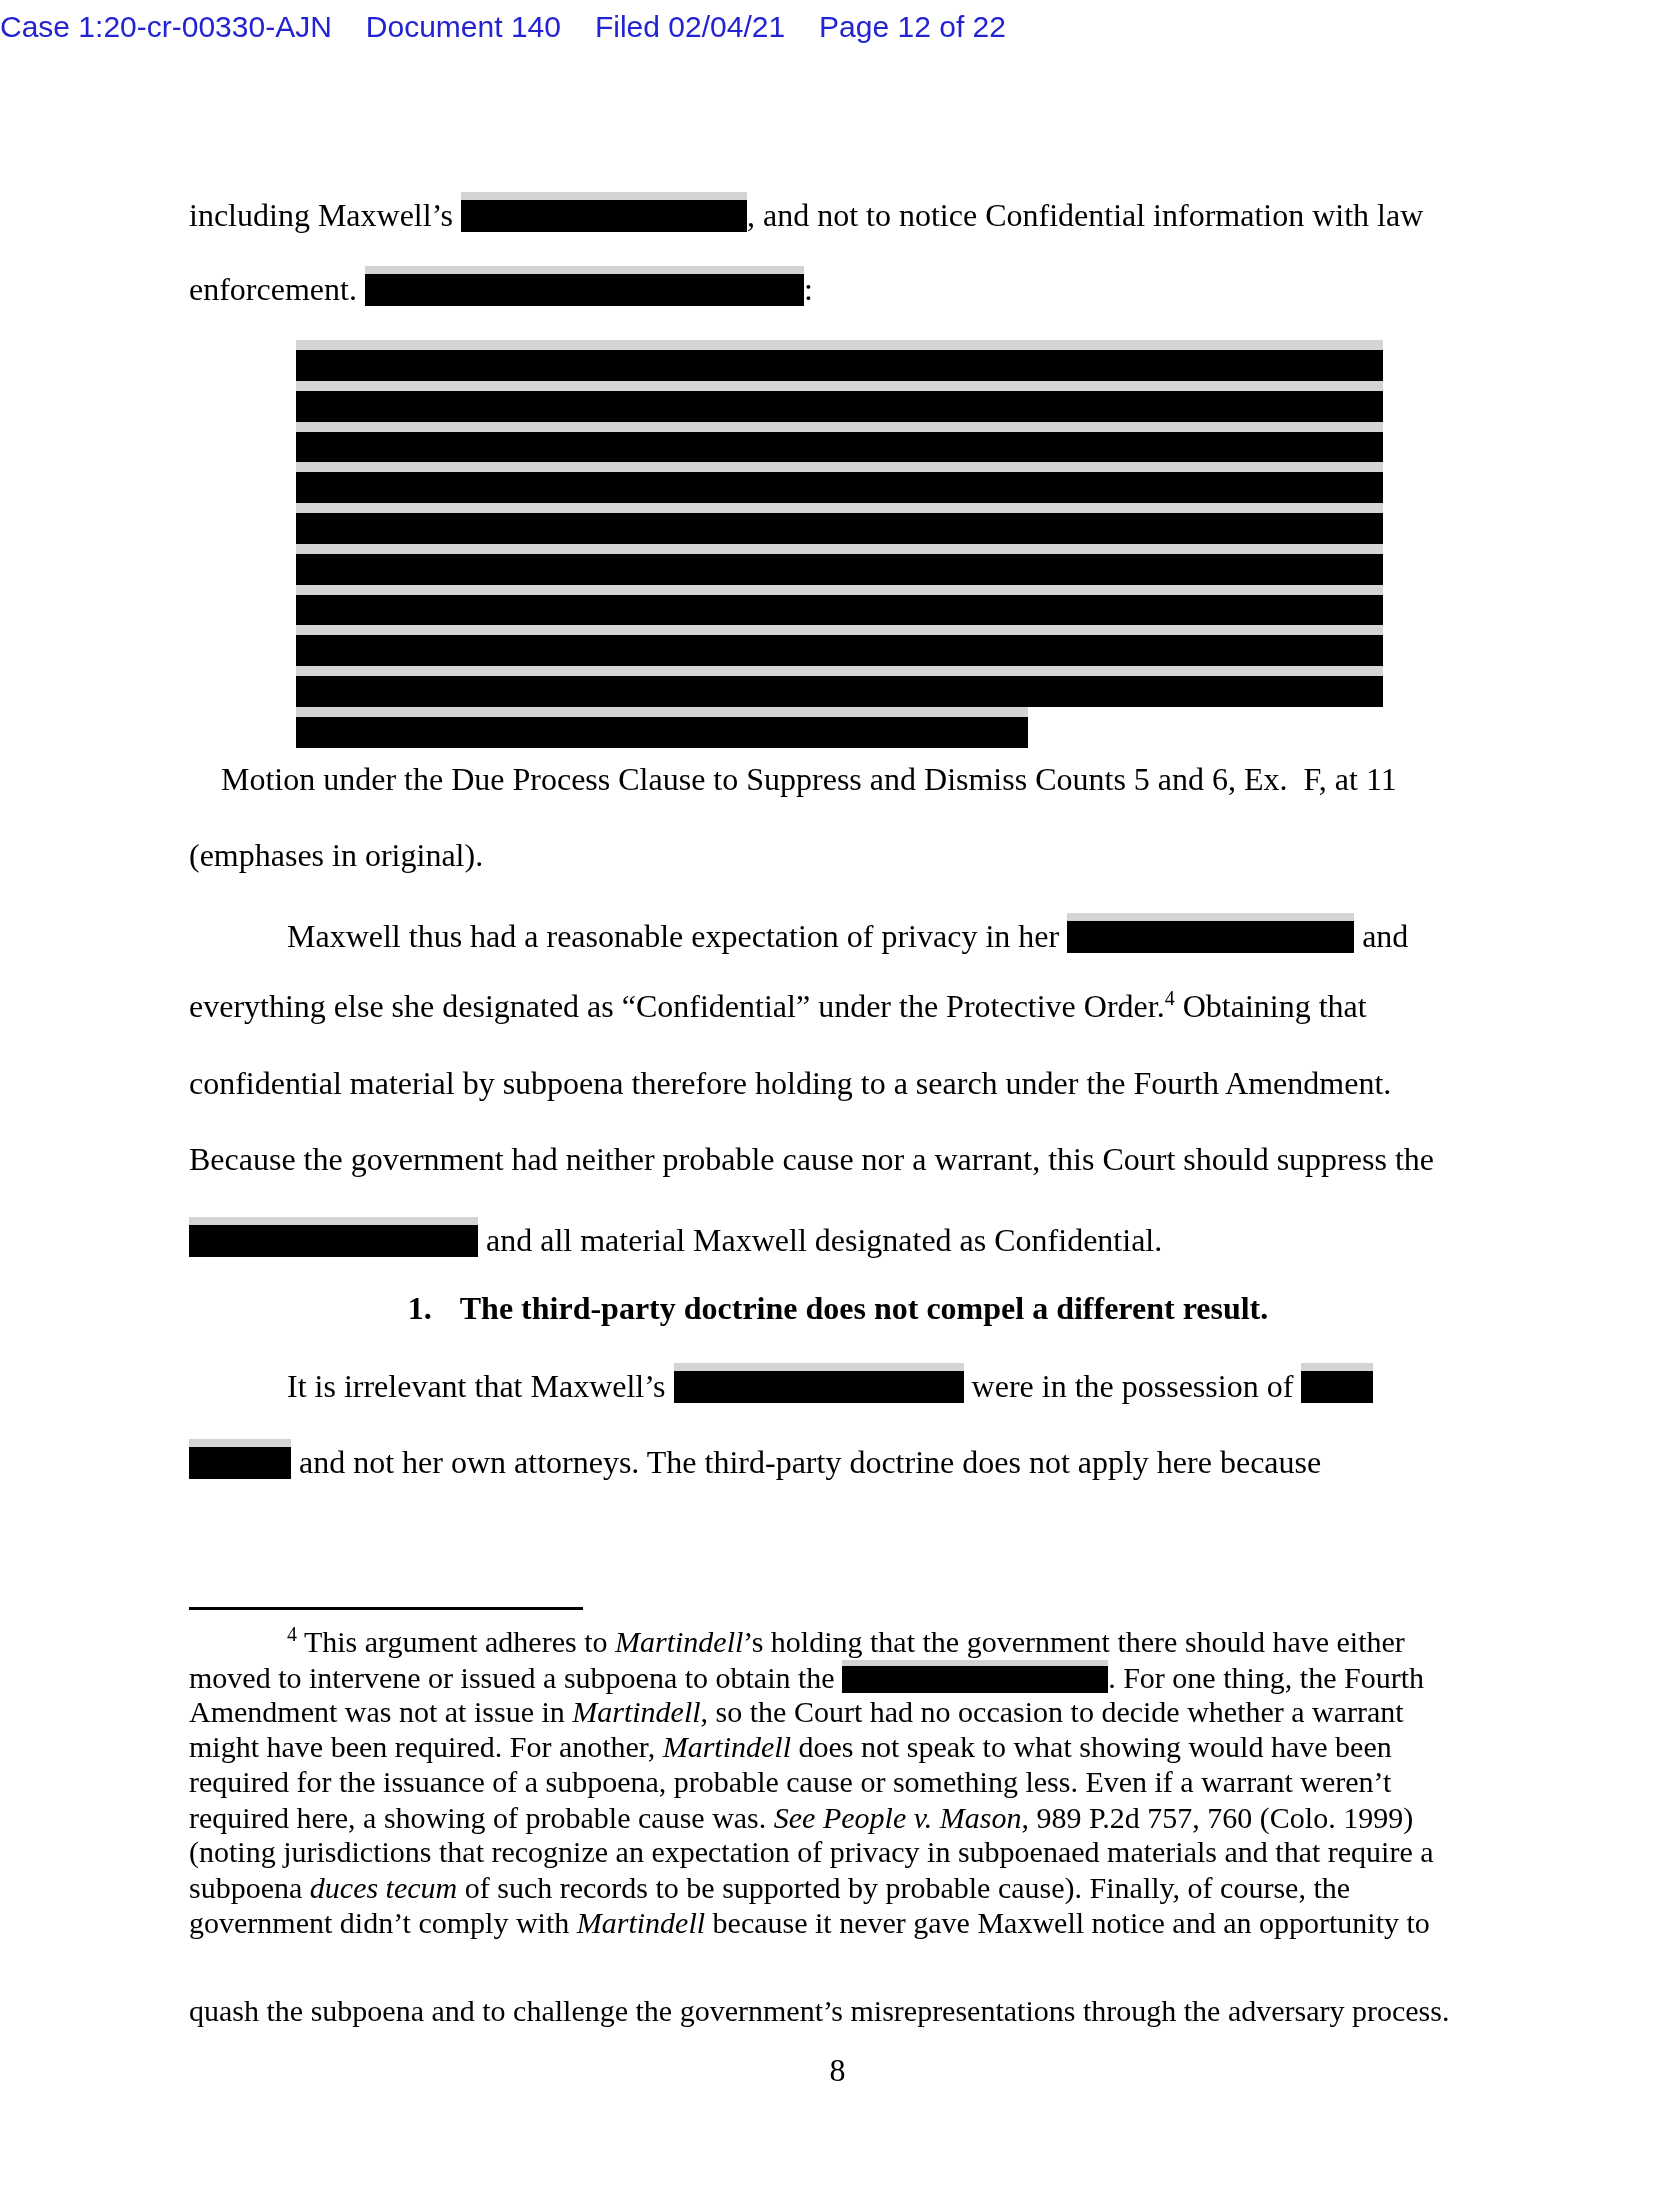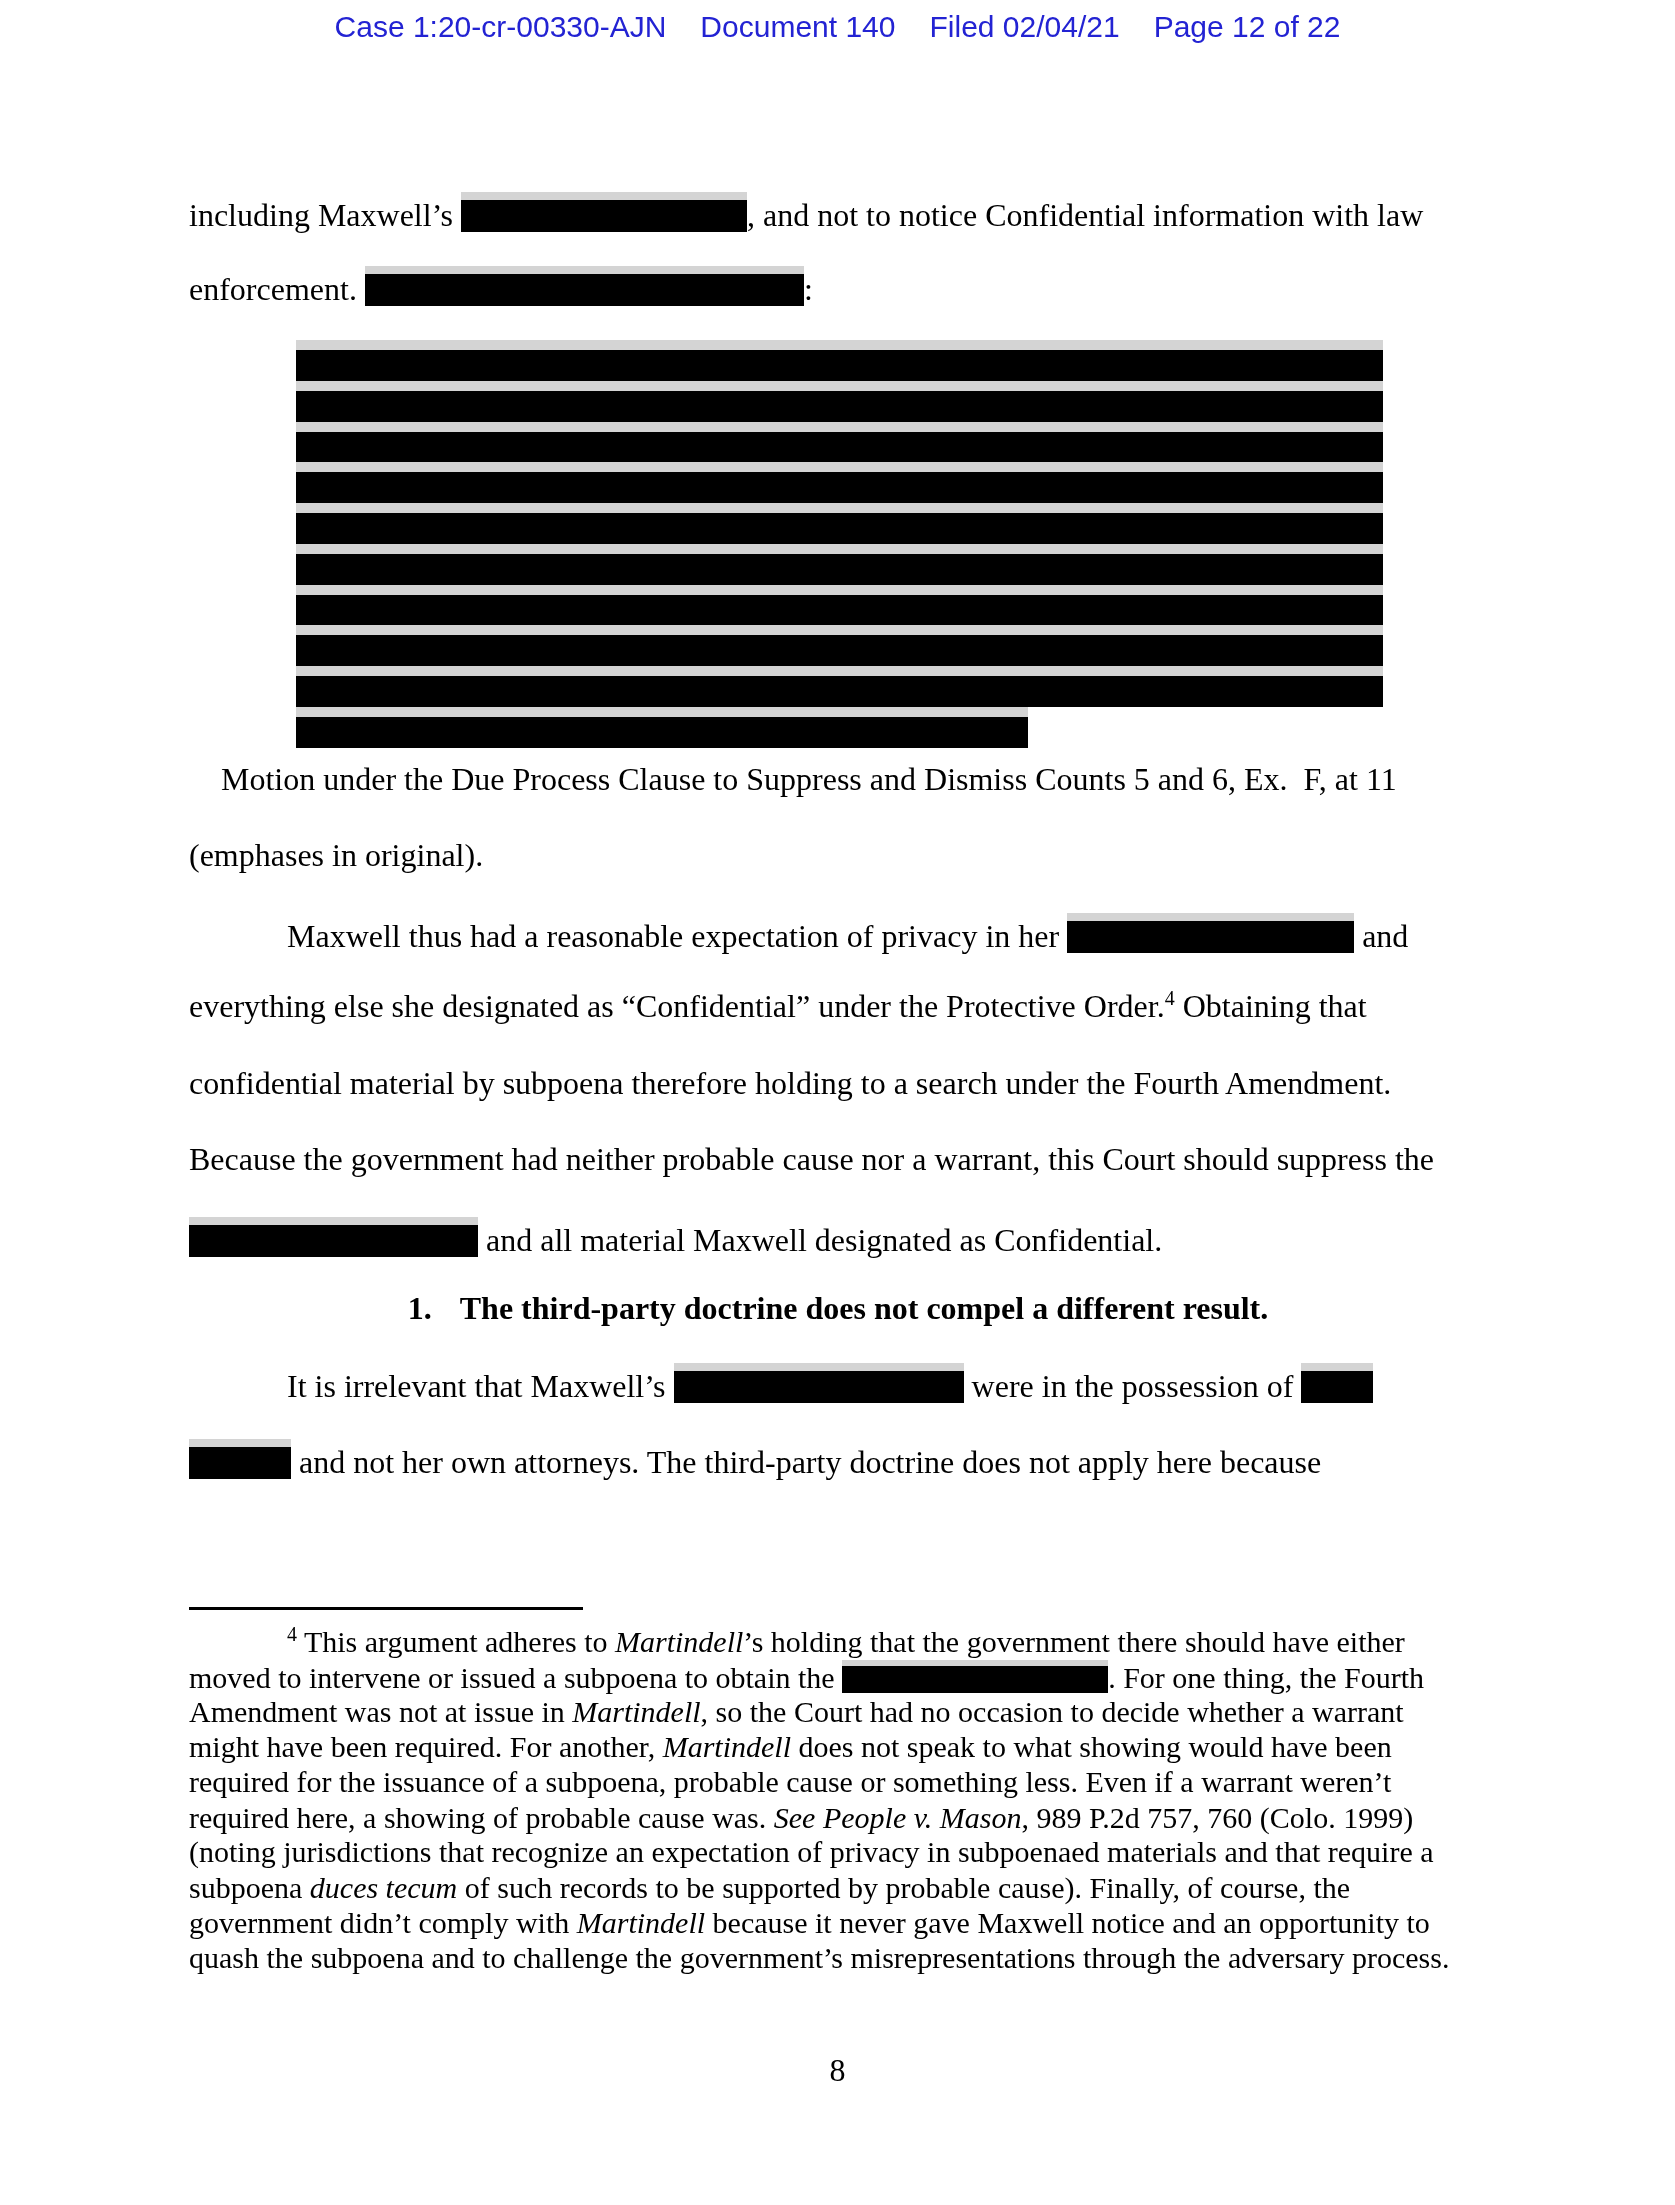--- a/index.html
+++ b/index.html
@@ -2,21 +2,21 @@
 <html style="font-size:10.5px"><head>
 <meta charset="utf-8">
 <style>
   html,body { margin:0; padding:0; background:#ffffff; }
   .page {
     position:relative; width:1675px; height:2205px; background:#ffffff;
     font-family:"Liberation Serif", serif; color:#000; overflow:hidden;
   }
   .stamp {
     position:absolute; top:10px; left:0; width:100%;
-    display:flex; justify-content:center; gap:34px;
+    display:flex; justify-content:flex-start; gap:34px;
     font-family:"Liberation Sans", sans-serif; font-size:30px; line-height:33px;
     color:#2323d3; white-space:pre;
   }
   .line {
     position:absolute; left:189px; white-space:pre;
     font-size:32px; line-height:38px;
   }
   .indent { left:287px; }
   .heading-line {
     position:absolute; left:189px; width:1298px; top:1289px;
@@ -86,20 +86,20 @@
 
   <div class="fnline" style="top:1625px; left:287px;"><sup class="marker">4</sup><span> This argument adheres to </span><i>Martindell</i><span>’s holding that the government there should have either</span></div>
   <div class="fnline" style="top:1660px;"><span>moved to intervene or issued a subpoena to obtain the </span><span class="redact fnr" style="width:266px;"></span><span>. For one thing, the Fourth</span></div>
   <div class="fnline" style="top:1695px;"><span>Amendment was not at issue in </span><i>Martindell</i><span>, so the Court had no occasion to decide whether a warrant</span></div>
   <div class="fnline" style="top:1730px;"><span>might have been required. For another, </span><i>Martindell</i><span> does not speak to what showing would have been</span></div>
   <div class="fnline" style="top:1765px;"><span>required for the issuance of a subpoena, probable cause or something less. Even if a warrant weren’t</span></div>
   <div class="fnline" style="top:1801px;"><span>required here, a showing of probable cause was. </span><i>See People v. Mason</i><span>, 989 P.2d 757, 760 (Colo. 1999)</span></div>
   <div class="fnline" style="top:1835px;"><span>(noting jurisdictions that recognize an expectation of privacy in subpoenaed materials and that require a</span></div>
   <div class="fnline" style="top:1871px;"><span>subpoena </span><i>duces tecum</i><span> of such records to be supported by probable cause). Finally, of course, the</span></div>
   <div class="fnline" style="top:1906px;"><span>government didn’t comply with </span><i>Martindell</i><span> because it never gave Maxwell notice and an opportunity to</span></div>
-  <div class="fnline" style="top:1941px;"><span>quash the subpoena and to challenge the government’s misrepresentations through the adversary process.</span></div>
+  <div class="fnline" style="top:1994px;"><span>quash the subpoena and to challenge the government’s misrepresentations through the adversary process.</span></div>
 
   <div class="pageno">8</div>
 
   <div class="bates">DOJ-OGR-00002560</div>
 
 </div>
 
 
 </body></html>

